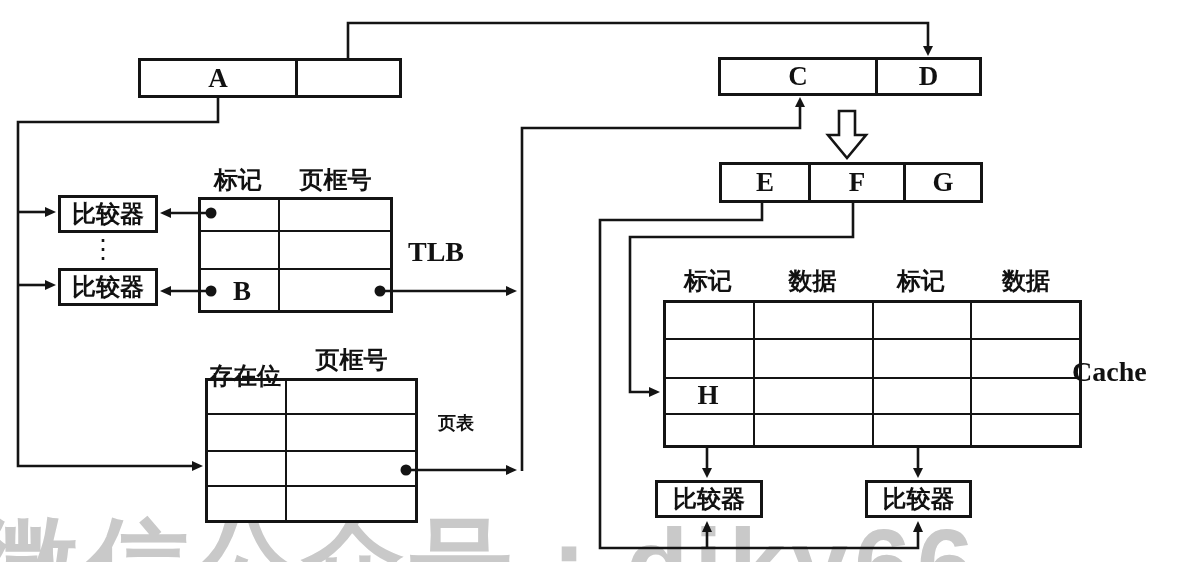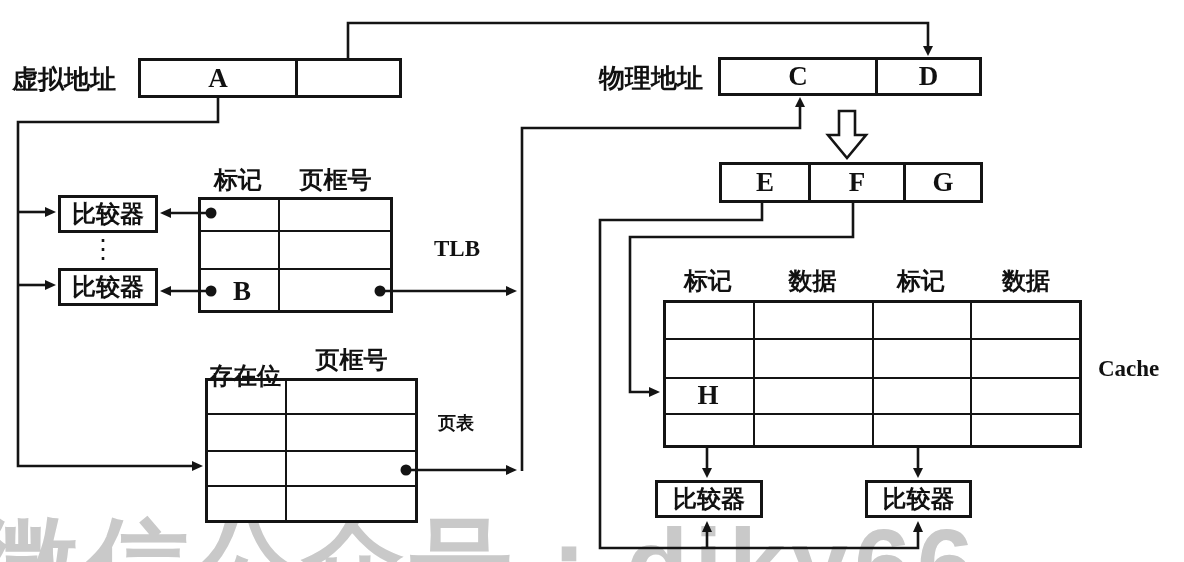--- a/index.html
+++ b/index.html
@@ -4,38 +4,36 @@
 <style>
   html,body{margin:0;padding:0;background:#ffffff;}
   #canvas{position:relative;width:1184px;height:562px;background:#fff;overflow:hidden;
           font-family:"Liberation Sans", sans-serif;}
   .box{position:absolute;border:3px solid #141414;box-sizing:border-box;background:#fff;
        display:flex;align-items:center;justify-content:center;z-index:2;}
   .letter{font-family:"Liberation Serif", serif;font-weight:600;font-size:27px;color:#111;}
   .cnlabel{position:absolute;font-weight:700;color:#111;font-size:25px;white-space:nowrap;z-index:3;}
   .hdr{position:absolute;font-weight:700;color:#111;font-size:24px;text-align:center;z-index:3;}
   .enlabel{position:absolute;font-family:"Liberation Serif", serif;font-weight:600;
-           color:#111;font-size:23px;z-index:3;margin-left:26px;}
+           color:#111;font-size:28px;z-index:3;}
   .tbl{position:absolute;border:3px solid #141414;box-sizing:border-box;background:#fff;z-index:2;}
   .vline{position:absolute;top:0;bottom:0;width:2px;background:#141414;}
   .hline{position:absolute;left:0;right:0;height:2px;background:#141414;}
   .cellletter{position:absolute;display:flex;align-items:center;justify-content:center;z-index:3;}
   #wires{position:absolute;left:0;top:0;z-index:4;pointer-events:none;}
   #watermark{position:absolute;left:-22px;top:498px;font-size:102px;font-weight:700;
              color:#c9c9c9;letter-spacing:6px;white-space:nowrap;z-index:0;}
 </style>
 </head>
 <body>
 
 <div id="canvas">
 
   <div id="watermark">微信公众号：diky66</div>
 
-  <div class="cnlabel" style="left:12px;top:62px;font-size:26px;">虚拟地址</div>
-  <div class="cnlabel" style="left:599px;top:61px;font-size:26px;">物理地址</div>
   <div class="enlabel" style="left:408px;top:236px;">TLB</div>
   <div class="cnlabel" style="left:438px;top:411px;font-size:18px;">页表</div>
   <div class="enlabel" style="left:1072px;top:356px;">Cache</div>
 
   <div class="box" style="left:138px;top:58px;width:160px;height:40px;">
     <span class="letter">A</span>
   </div>
   <div class="box" style="left:295px;top:58px;width:107px;height:40px;">
     <span class="letter"></span>
   </div>

